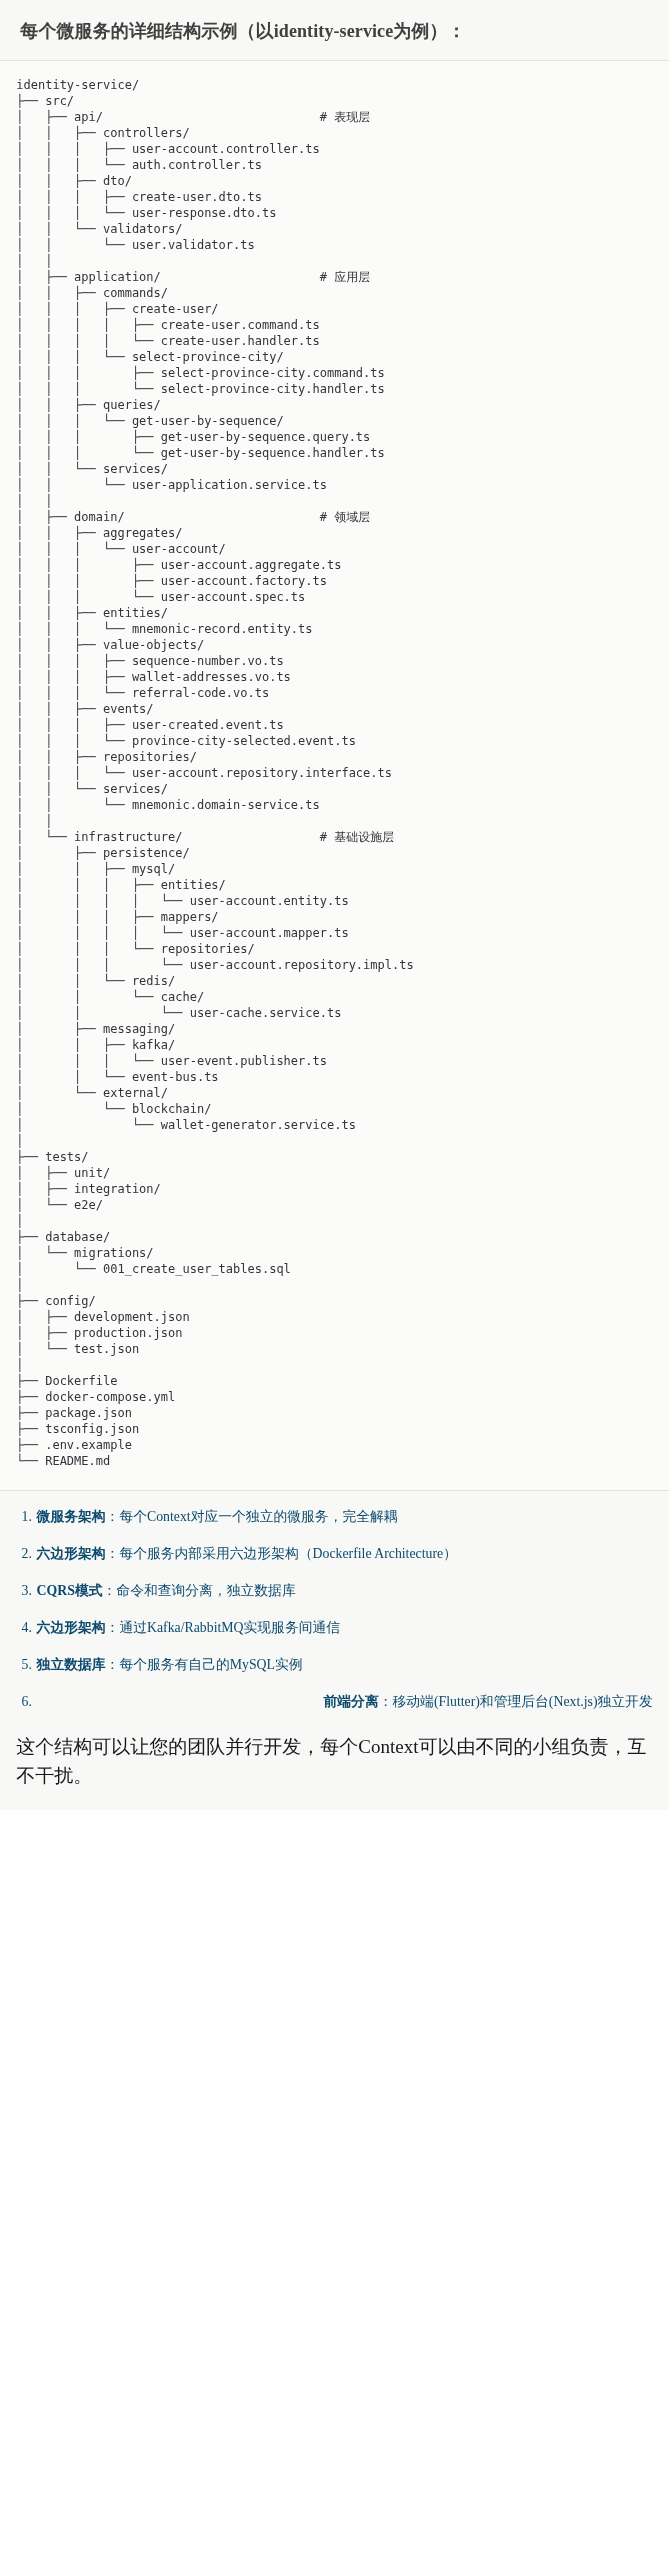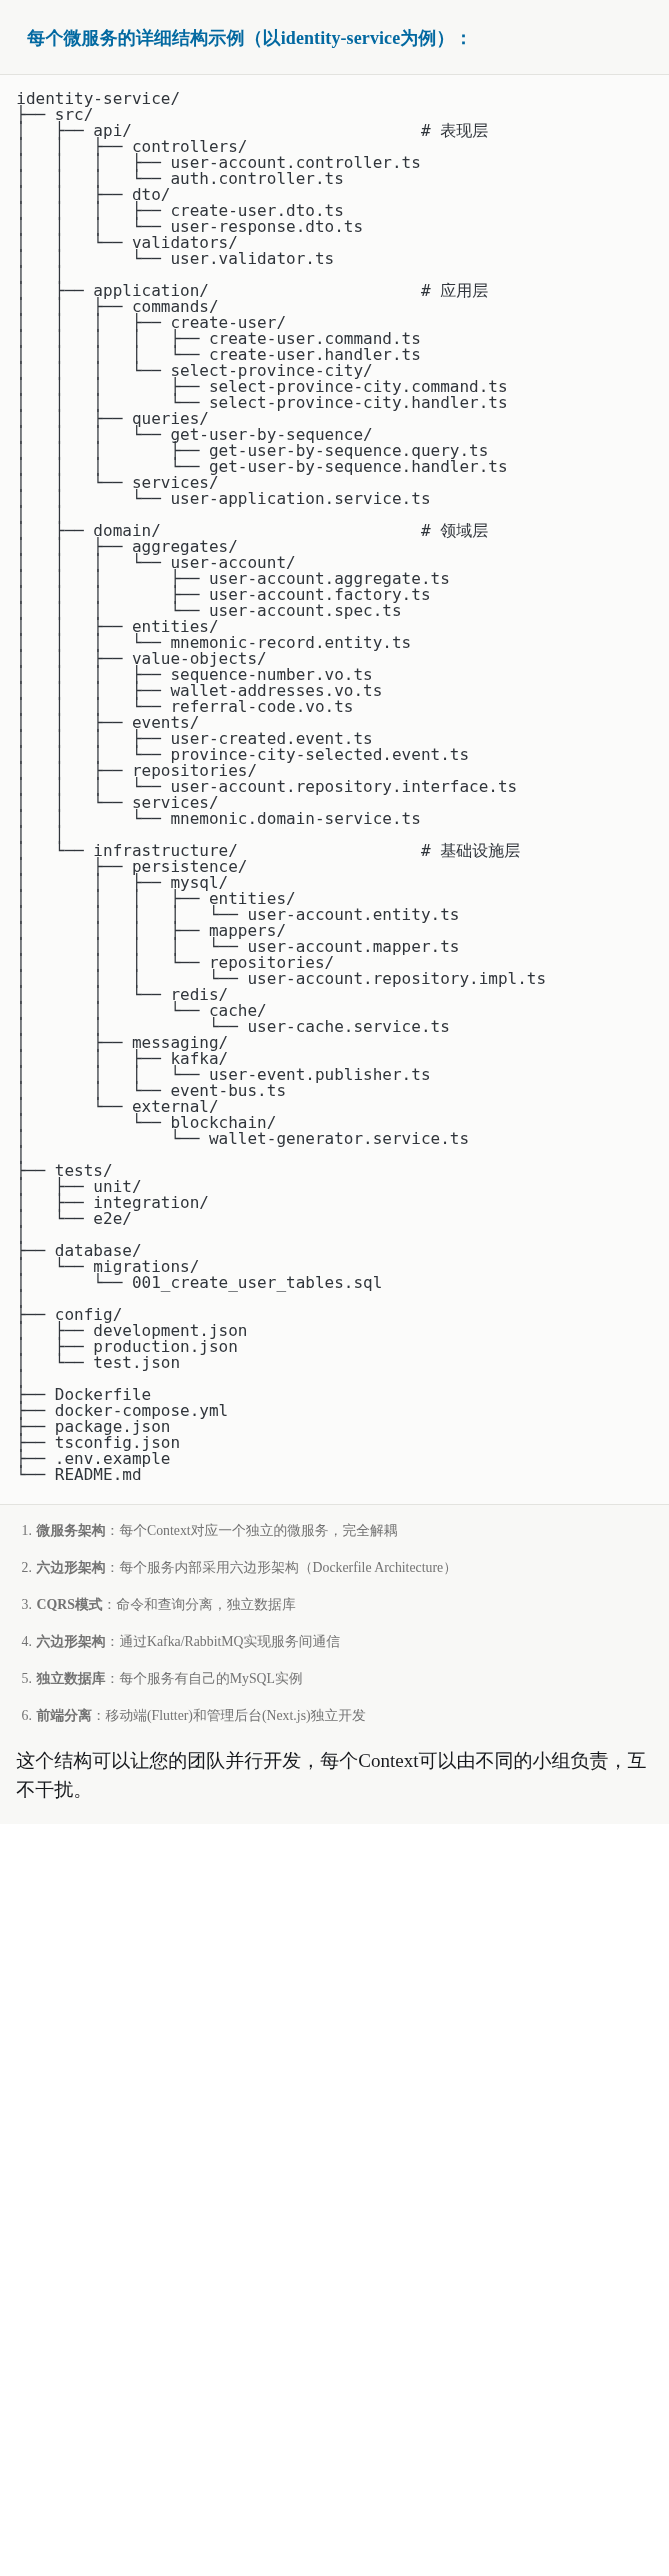--- a/index.html
+++ b/index.html
@@ -24,36 +24,36 @@
     background: #f8f8f6;
     padding: 15px 16.3px 12.5px 16.3px;
     border-bottom: 0.6px solid #e3e3df;
     box-sizing: border-box;
   }
   .heading-title {
     font-family: "Liberation Serif", "DejaVu Serif", serif;
     font-weight: bold;
     font-size: 18px;
     line-height: 1.35;
-    color: #0369a1;
+    color: #404040;
     letter-spacing: 0.1px;
-    margin: 11px;
+    margin: 4px;
   }
 
   
   .tree-band {
     background: #fbfbfa;
     padding: 16.3px 16.3px 21px 16.3px;
     box-sizing: border-box;
     border-bottom: 0.6px solid #e3e3df;
   }
   pre.tree {
     margin: 0;
     font-family: "DejaVu Sans Mono", "Liberation Mono", monospace;
-    font-size: 16px;
+    font-size: 12px;
     line-height: 16px;
     color: #30353b;
     white-space: pre;
     tab-size: 4;
     letter-spacing: 0px;
     overflow: visible;
   }
 
   
   .notes-band {
@@ -68,27 +68,27 @@
     line-height: 1.4;
     color: #16181c;
     margin: 0 0 13.8px 0;
   }
   ol.notes-list {
     margin: 0 0 15px 0;
     padding: 0 0 0 19px;
     list-style: decimal;
     font-size: 13.8px;
     line-height: 1.5;
-    color: #737373;
+    color: #0c4a6e;
   }
   ol.notes-list > li {
     margin: 0 0 16.3px 0;
     padding-left: 1.3px;
   }
-  ol.notes-list > li:last-child { margin-bottom: 10px; }
+  ol.notes-list > li:last-child { margin-bottom: 10px; text-align: right; }
   .note-term { font-weight: bold; }
   .note-sep  { font-weight: normal; }
   .note-desc { font-weight: normal; }
 
   .closing {
     font-size: 19px;
     line-height: 1.55;
     color: #16181c;
     margin: 19px 0 0 0;
   }

